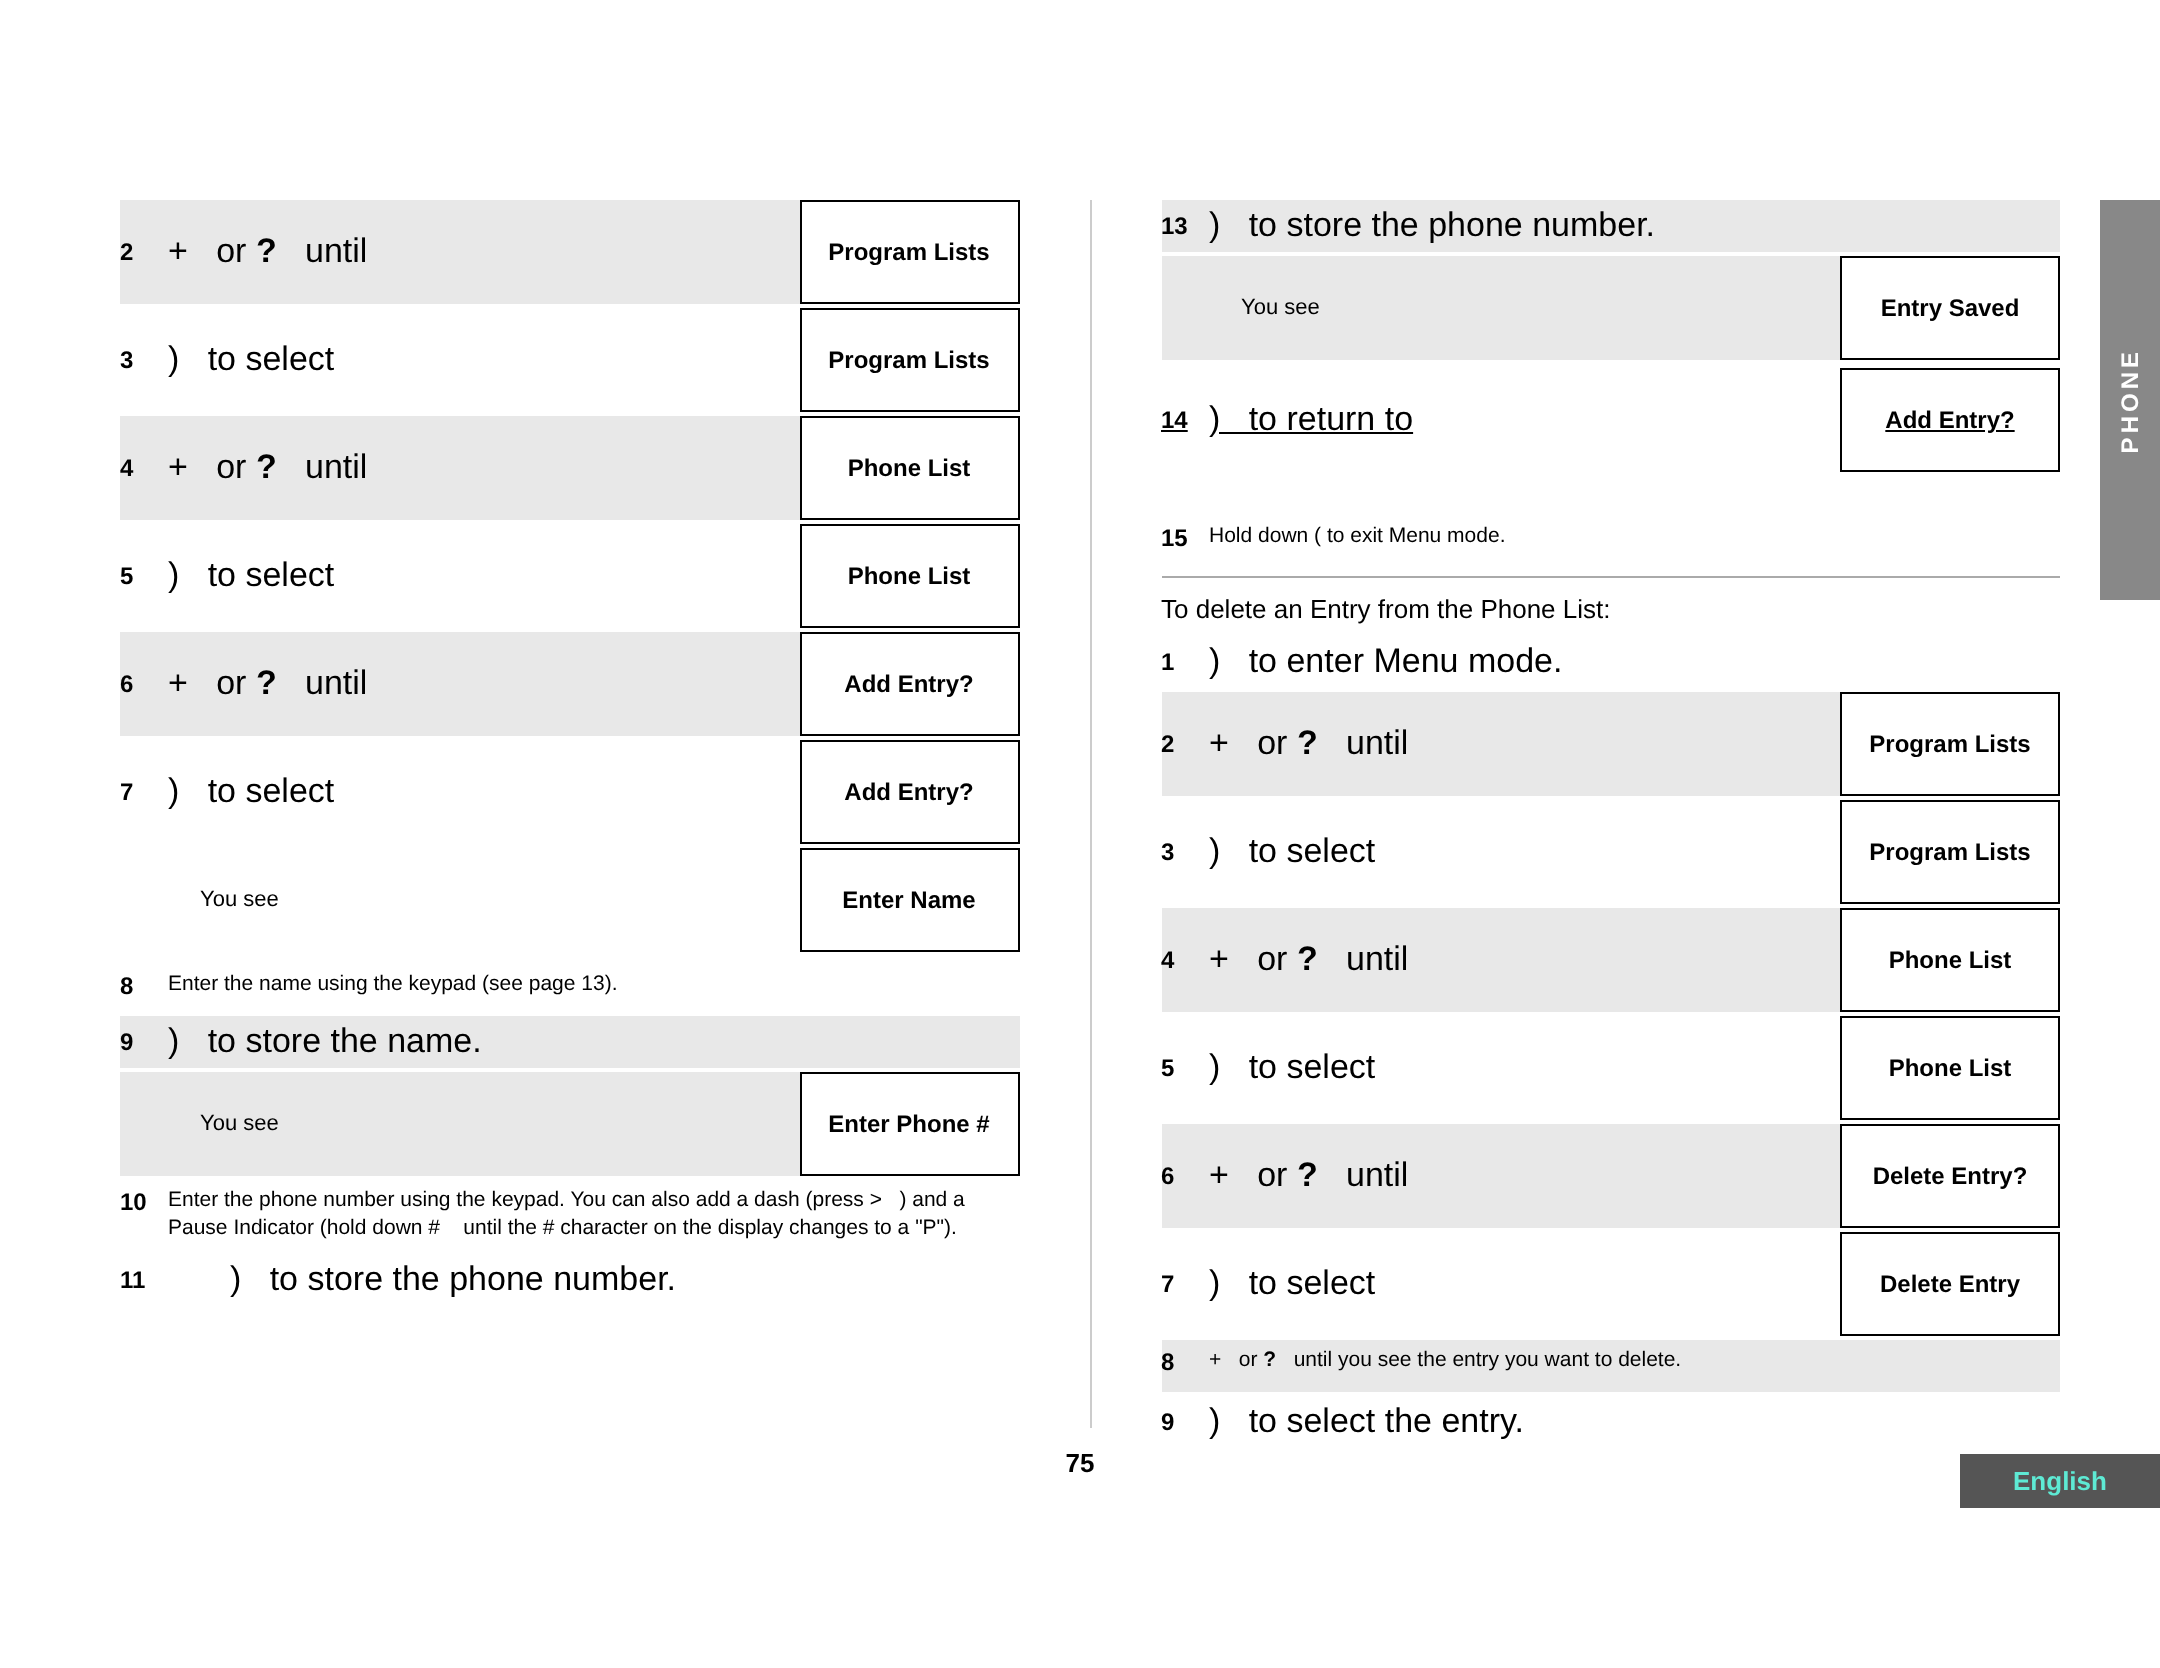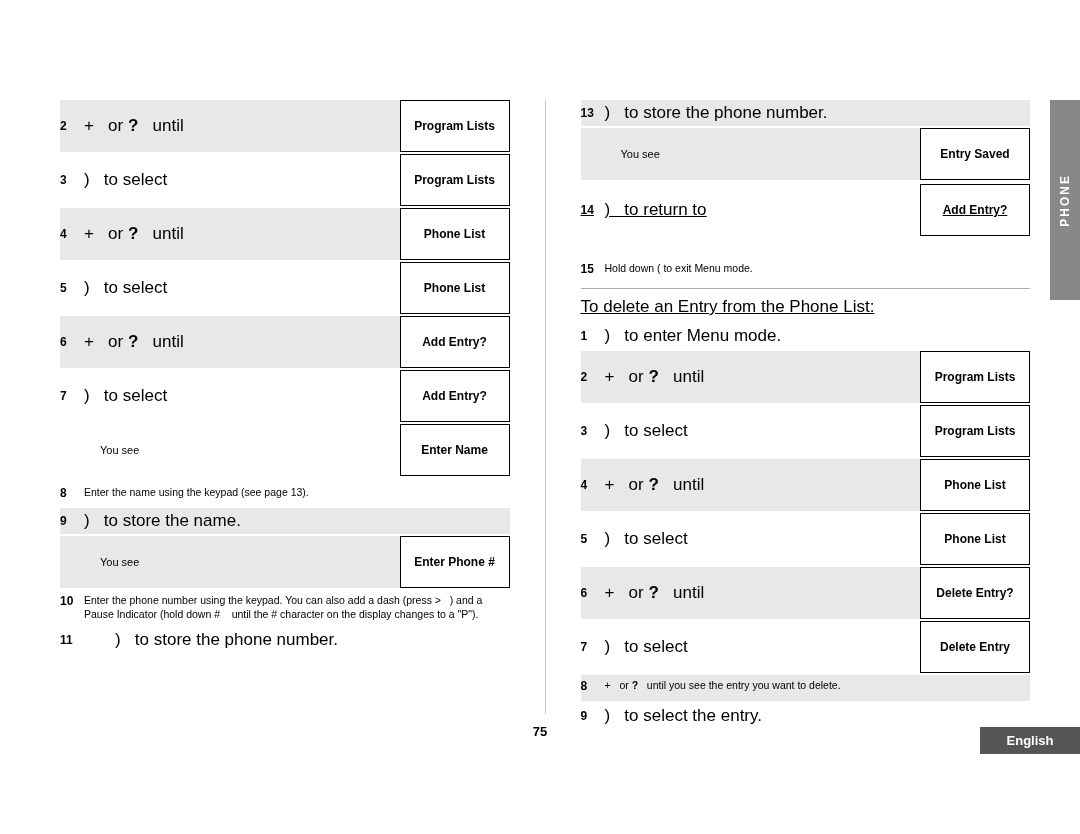--- a/index.html
+++ b/index.html
@@ -42,21 +42,21 @@
       transform: rotate(180deg);
       letter-spacing: 2px;
     }
 
     
     .english-badge {
       position: absolute;
       right: 0;
       bottom: 80px;
       background: #555;
-      color: #ffffff;
+      color: #5eead4;
       font-size: 13px;
       font-weight: bold;
       padding: 6px 16px;
       min-width: 100px;
       text-align: center;
       margin-left: 36px;
     }
 
     
     .page-number {
@@ -140,25 +140,24 @@
     }
 
     .you-see {
       font-size: 11px;
       padding-left: 20px;
       flex: 1;
     }
 
     
     .section-heading {
-      font-size: 17px;
+      font-size: 13px;
       font-weight: normal;
       margin-bottom: 6px;
       margin-top: 4px;
-      text-decoration: underline;
     }
 
     .section-divider {
       border: none;
       border-top: 1.5px solid #aaa;
       margin-bottom: 8px;
     }
   </style>
 </head>
 <body>

